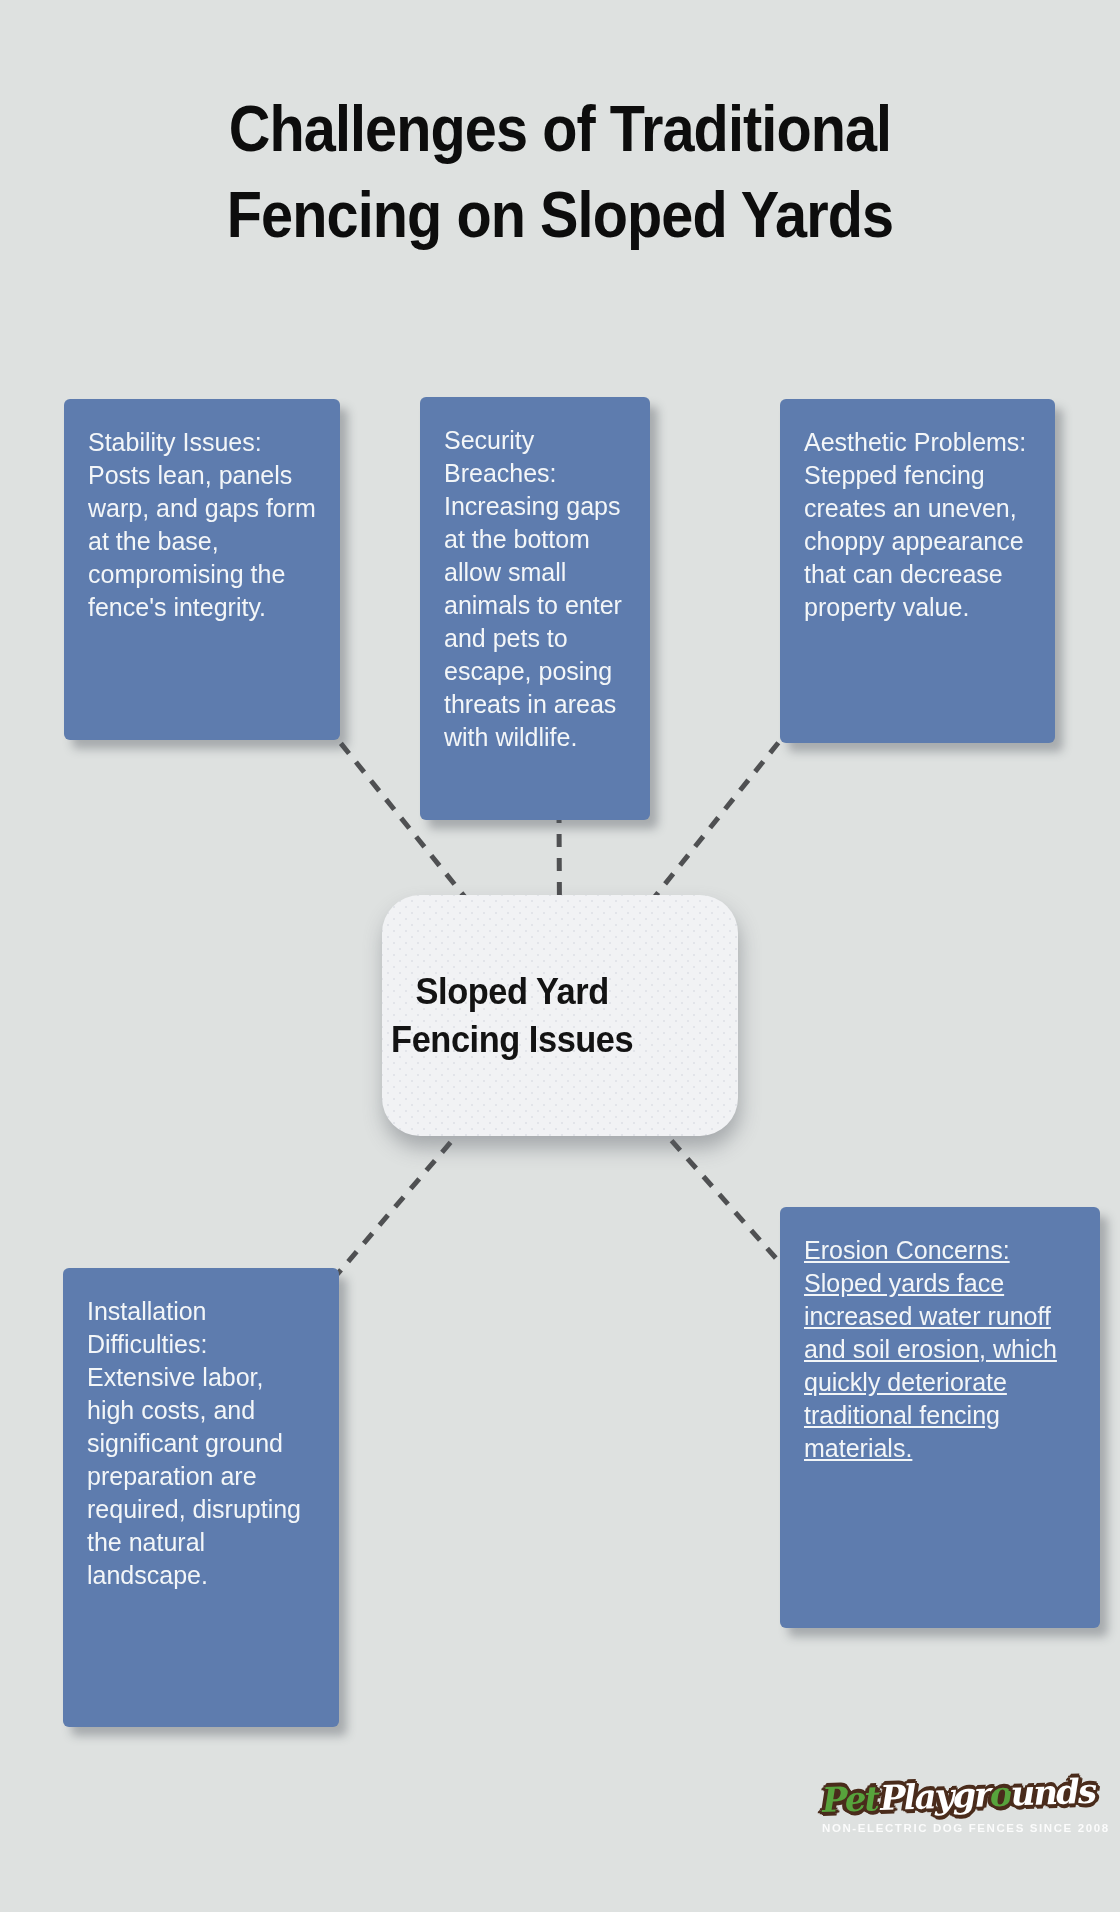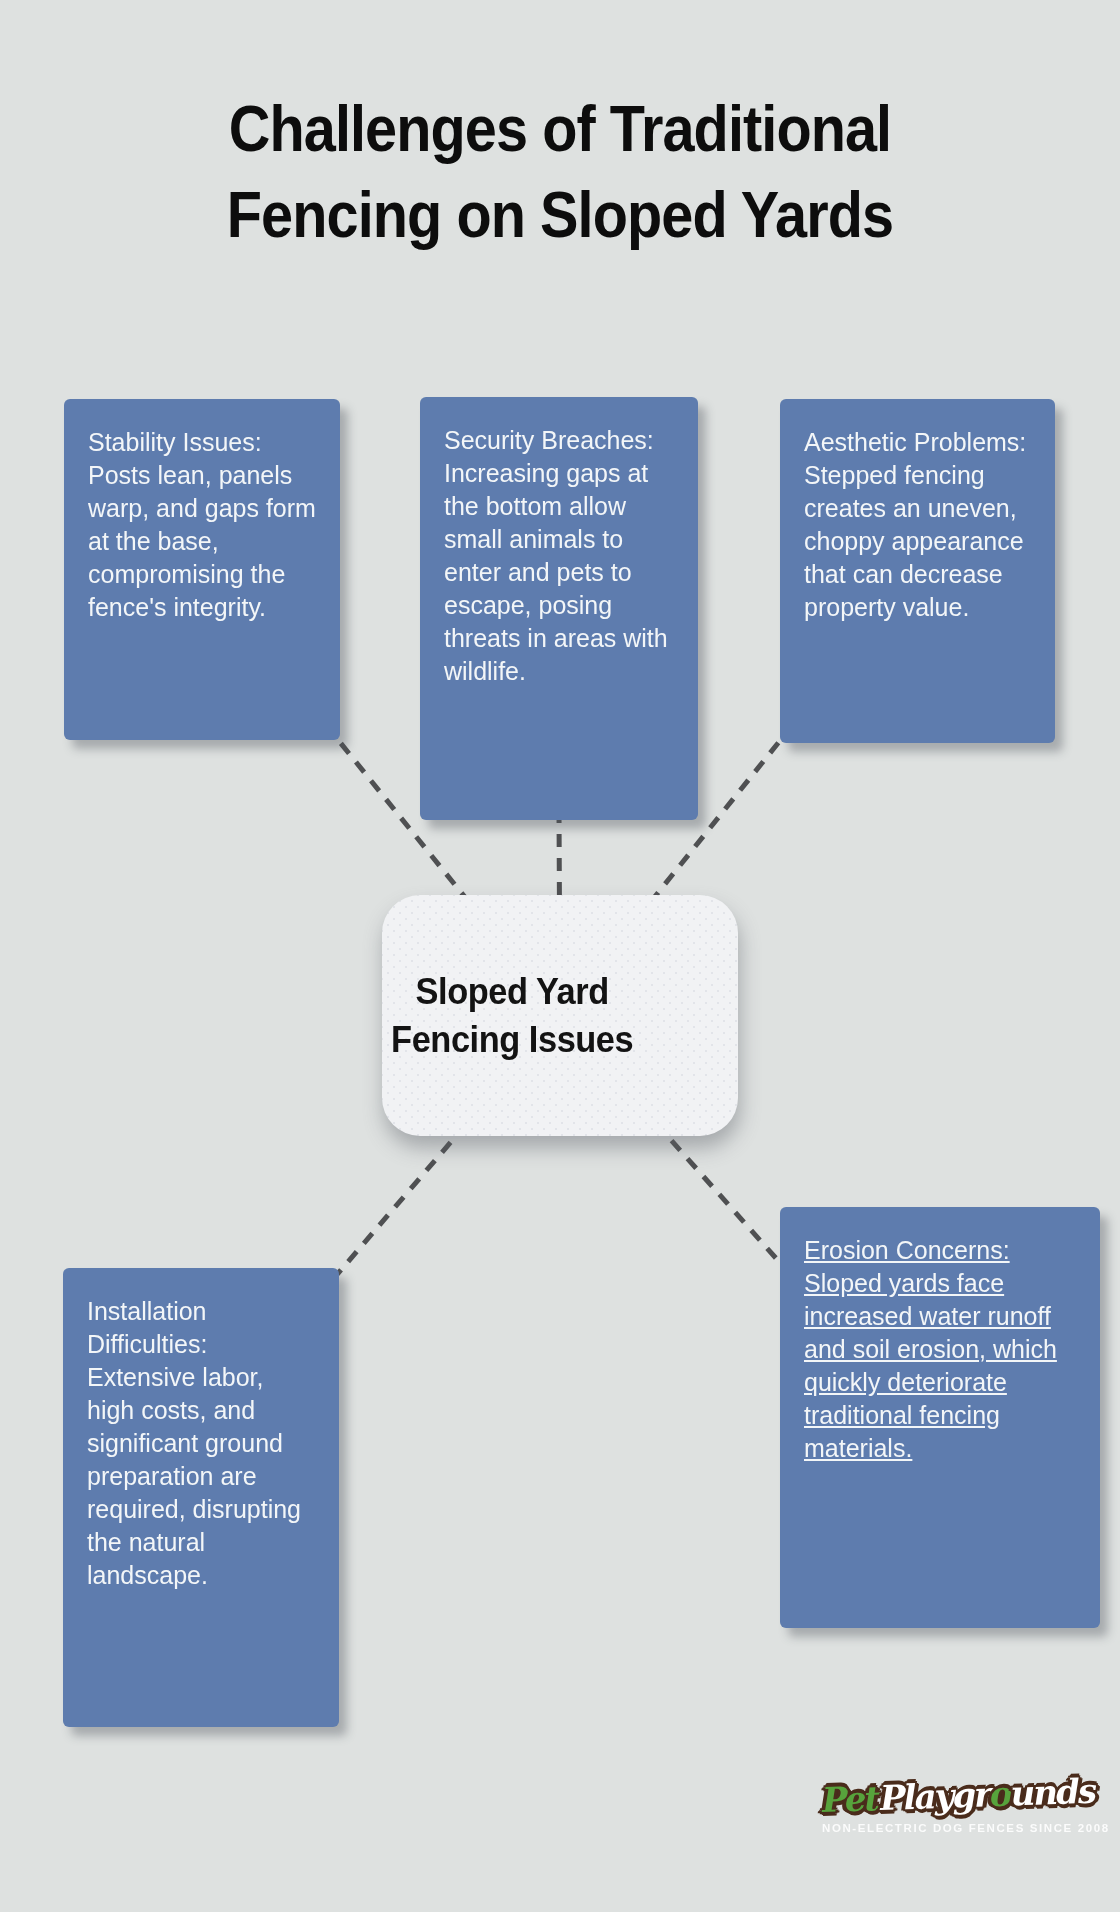--- a/index.html
+++ b/index.html
@@ -50,21 +50,21 @@
     z-index: 2;
     background: #5e7cae;
     border-radius: 6px;
     box-shadow: 8px 9px 10px rgba(80, 85, 92, 0.38);
     color: #f3f6f8;
     font-size: 25px;
     line-height: 33px;
     padding: 27px 22px 24px 24px;
   }
   .node-stability    { left: 64px;  top: 399px; width: 276px; height: 341px; }
-  .node-security     { left: 420px; top: 397px; width: 278px; height: 423px; }
+  .node-security     { left: 420px; top: 397px; width: 230px; height: 423px; }
   .node-aesthetic    { left: 780px; top: 399px; width: 275px; height: 344px; }
   .node-installation { left: 63px;  top: 1268px; width: 276px; height: 459px; }
   .node-erosion      { left: 780px; top: 1207px; width: 320px; height: 421px; text-decoration: underline; }
 
   
   .center-node {
     position: absolute;
     z-index: 3;
     left: 382px;
     top: 895px;

